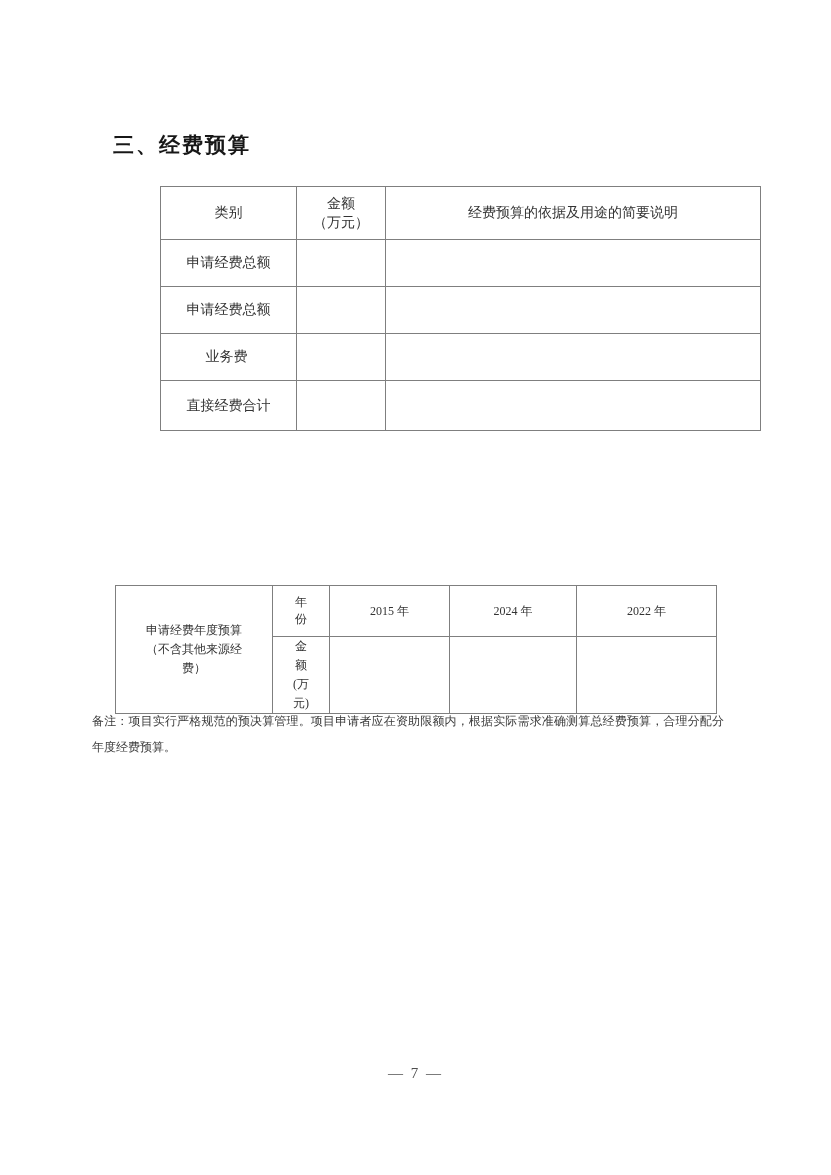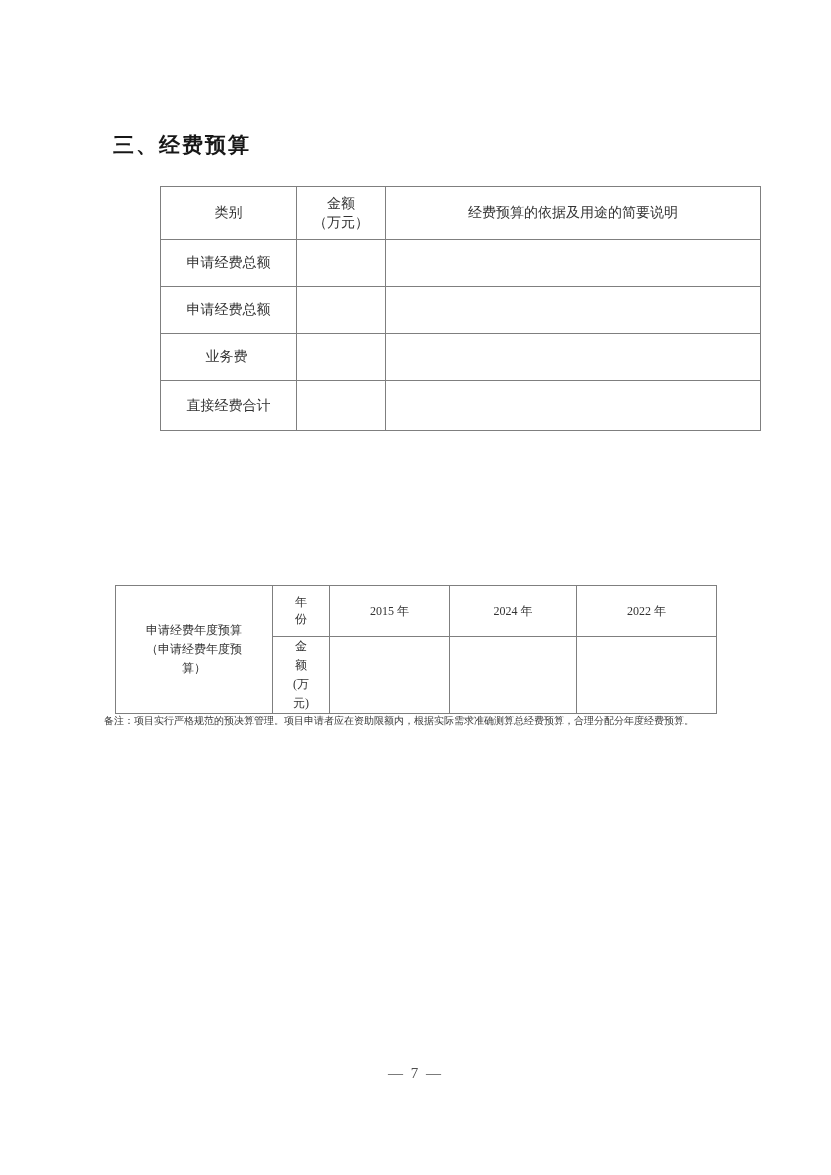--- a/index.html
+++ b/index.html
@@ -69,24 +69,24 @@
     vertical-align: middle;
     padding: 0 20px;
     overflow: hidden;
   }
   table.annual tr.yr-row td  { height: 50px; }
   table.annual tr.amt-row td { height: 48px; }
   table.annual td.big-label { line-height: 24px; }
   
   .note {
     position: absolute;
-    left: 104px;
+    left: 92px;
     top: 708px;
     width: 632px;
-    font-size: 10px;
+    font-size: 12px;
     line-height: 26px;
     color: #3a3a3a;
     text-align: justify;
   }
   .page-number {
     position: absolute;
     left: 0;
     right: 0;
     top: 1065px;
     text-align: center;
@@ -145,21 +145,21 @@
       <col style="width:157px">
       <col style="width:57px">
       <col style="width:120px">
       <col style="width:127px">
       <col style="width:140px">
     </colgroup>
     <tbody>
         <tr class="yr-row">
       <td rowspan="2" class="big-label">
         <span class="two-line">申请经费年度预算</span>
-        <span class="two-line">（申请经费年度预算）</span>
+        <span class="two-line">（不含其他来源经费）</span>
       </td>
       <td>年份</td>
       <td>2015 年</td>
       <td>2024 年</td>
       <td>2022 年</td>
     </tr>
     <tr class="amt-row">
       <td>
         <span class="two-line">金额</span>
         <span class="two-line">(万元)</span>

